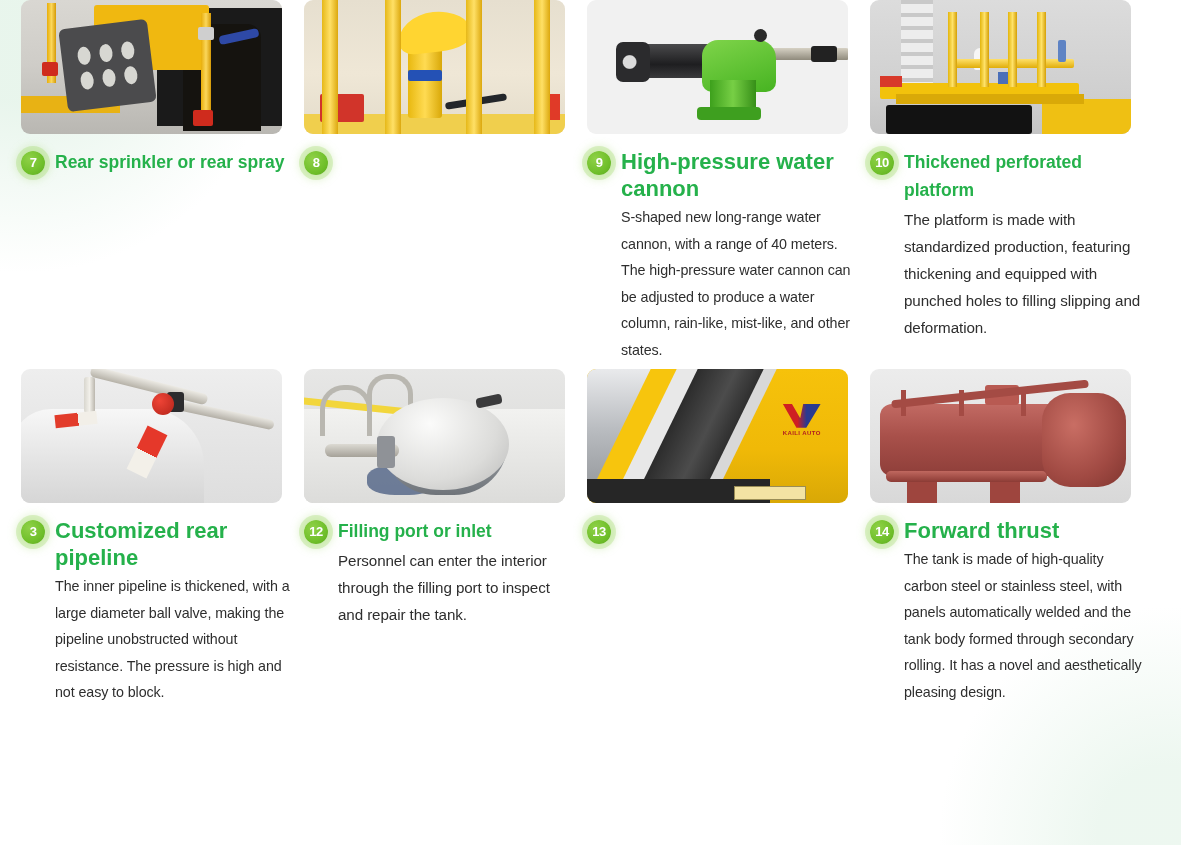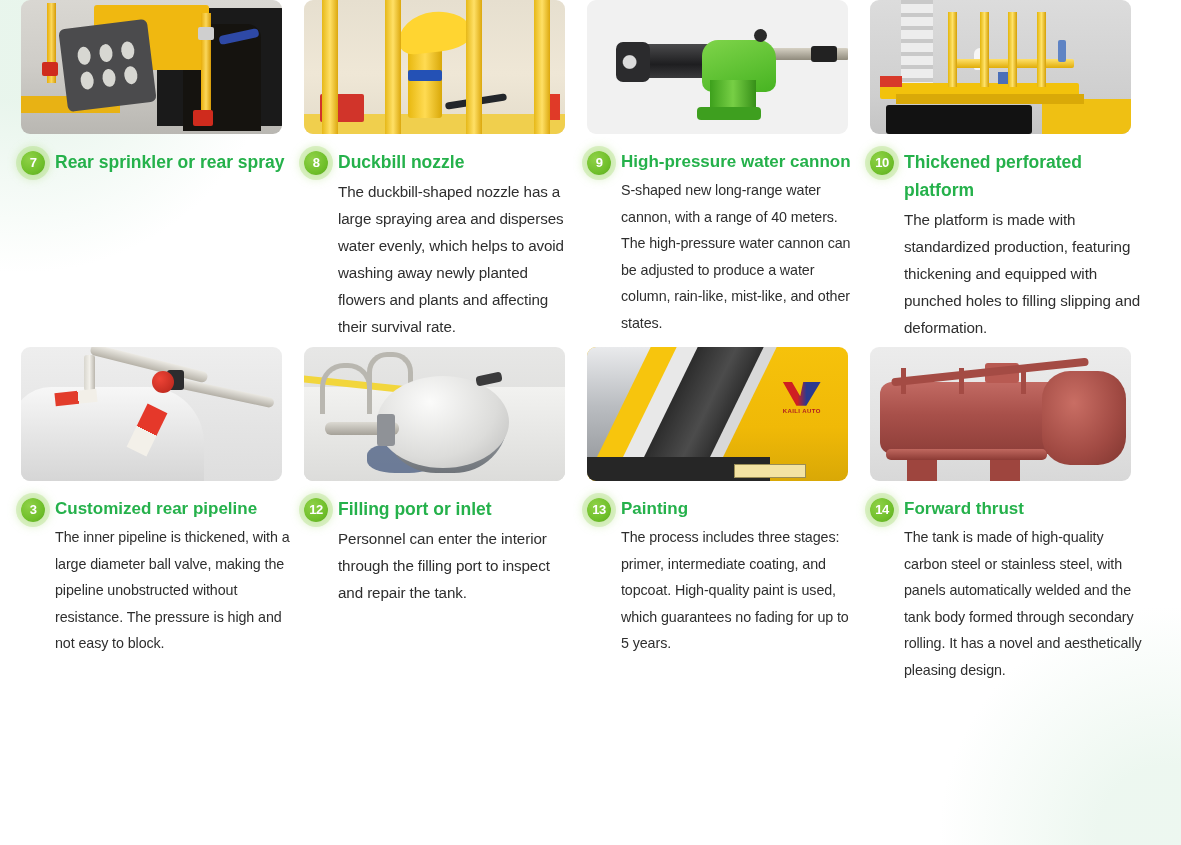--- a/index.html
+++ b/index.html
@@ -84,21 +84,21 @@
     line-height: 28px;
     margin: 0 0 2px 0;
   }
   .f-body {
     color: #2e2e2e;
     font-size: 15.2px;
     line-height: 27px;
     margin: 0;
     letter-spacing: -0.1px;
   }
-  .cell.small .f-title { font-size: 17px; line-height: 27px; }
+  .cell.small .f-title { font-size: 22px; line-height: 27px; }
   .cell.small .f-body { font-size: 14.3px; line-height: 26.5px; }
 
   
   .img-layer { position: absolute; }
 
   
   .p7 { background: linear-gradient(180deg,#d9d7d2 0%, #cfcdc8 48%, #b9b7b2 100%); }
   .p7 .yellowbox { left:28%; top:4%; width:44%; height:48%; background:#f0b810; border-radius:3px; }
   .p7 .darkmass { left:52%; top:6%; width:48%; height:88%; background:#1a1a1a; }
   .p7 .tyre { left:62%; top:18%; width:30%; height:80%; background:#15130f; border-radius:14px 14px 0 0;}
@@ -243,24 +243,20 @@
         <div class="img-layer hood"></div>
         <div class="img-layer label"></div>
         <div class="img-layer wiper"></div>
         <div class="img-layer bar" style="left:7%;"></div>
         <div class="img-layer bar" style="left:31%;"></div>
         <div class="img-layer bar" style="left:62%;"></div>
         <div class="img-layer bar" style="left:88%;"></div>
       </div>
       <div class="feature">
         <div class="badge">8</div>
-        <div class="copy">
-          <p class="f-title">Duckbill nozzle</p>
-          <p class="f-body">The duckbill-shaped nozzle has a large spraying area and disperses water evenly, which helps to avoid washing away newly planted flowers and plants and affecting their survival rate.</p>
-        </div>
       </div>
     </div>
 
     <div class="cell small">
       <div class="thumb p9">
         <div class="img-layer shaft"></div>
         <div class="img-layer shafttip"></div>
         <div class="img-layer barrel"></div>
         <div class="img-layer muzzle"></div>
         <div class="img-layer body"></div>
@@ -357,24 +353,20 @@
         <div class="img-layer chev-s"></div>
         <div class="img-layer lowdark"></div>
         <div class="img-layer plate"></div>
         <div class="img-layer logo">
           <div class="mark"></div>
           <div class="ltxt">KAILI AUTO</div>
         </div>
       </div>
       <div class="feature">
         <div class="badge">13</div>
-        <div class="copy">
-          <p class="f-title">Painting</p>
-          <p class="f-body">The process includes three stages: primer, intermediate coating, and topcoat. High-quality paint is used, which guarantees no fading for up to 5 years.</p>
-        </div>
       </div>
     </div>
 
     <div class="cell small">
       <div class="thumb p14">
         <div class="img-layer foot" style="left:14%;"></div>
         <div class="img-layer foot" style="left:46%;"></div>
         <div class="img-layer cyl"></div>
         <div class="img-layer bottompipe"></div>
         <div class="img-layer head"></div>

